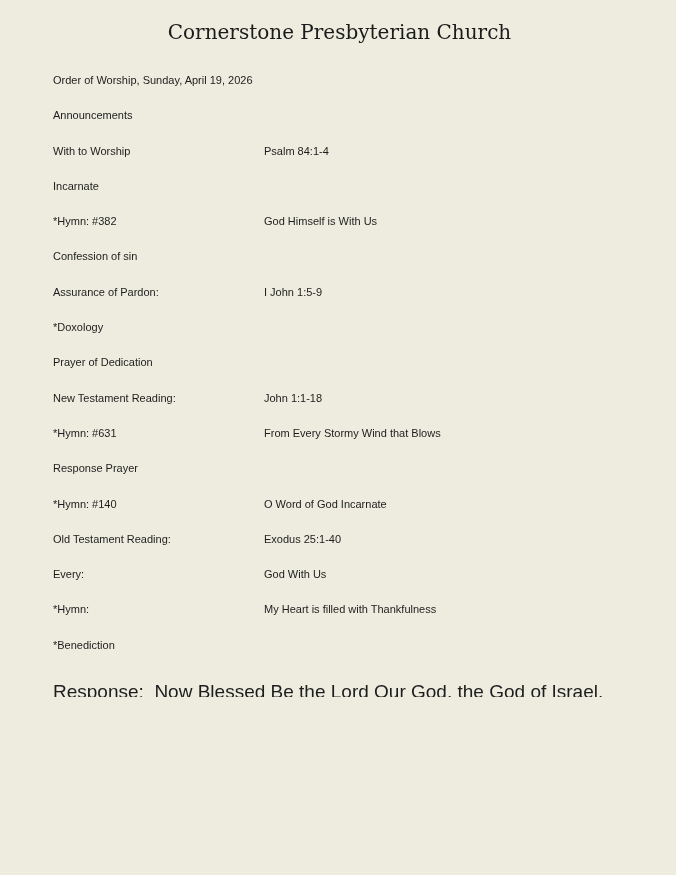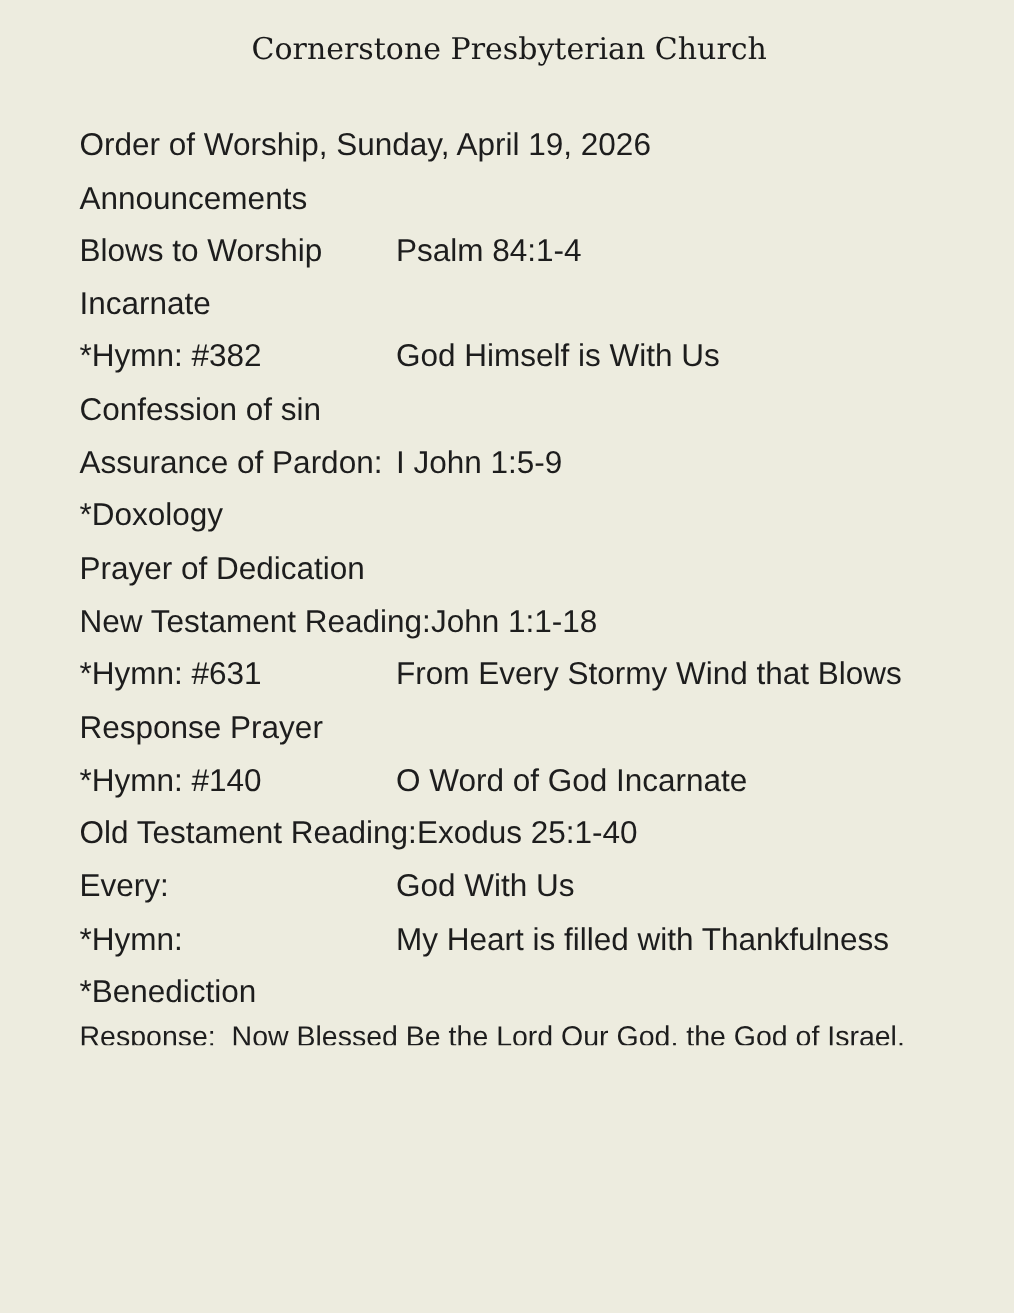--- a/index.html
+++ b/index.html
@@ -26,34 +26,33 @@
     line-height: 27px;
     text-align: center;
     color: #1b1b1b;
   }
   .worship-list {
     margin-top: 28px;
   }
   .row {
     height: 35.3px;
     display: flex;
-    align-items: flex-end;
-    font-size: 21px;
+    align-items: flex-start;
+    font-size: 11px;
   }
   .row .label {
     flex: 0 0 211px;
     white-space: nowrap;
   }
   .row .label.full {
     flex: 1 1 auto;
   }
   .row .value {
     flex: 1 1 auto;
     white-space: nowrap;
-    margin-top: 33px;
   }
   .response {
     margin: 6px 0 0 0;
     max-width: 575px;
     font-size: 19px;
     line-height: 24.3px;
     white-space: pre-wrap;
   }
 </style>
 </head>
@@ -68,21 +67,21 @@
     <div class="row">
       <span class="label full">Order of Worship, Sunday, April 19, 2026</span>
     </div>
 
     <div class="row">
       <span class="label">Announcements</span>
       <span class="value"></span>
     </div>
 
     <div class="row">
-      <span class="label">Blows to Worship</span>
+      <span class="label">With to Worship</span>
       <span class="value">Psalm 84:1-4</span>
     </div>
 
     <div class="row">
       <span class="label">Incarnate</span>
       <span class="value"></span>
     </div>
 
     <div class="row">
       <span class="label">*Hymn: #382</span>

